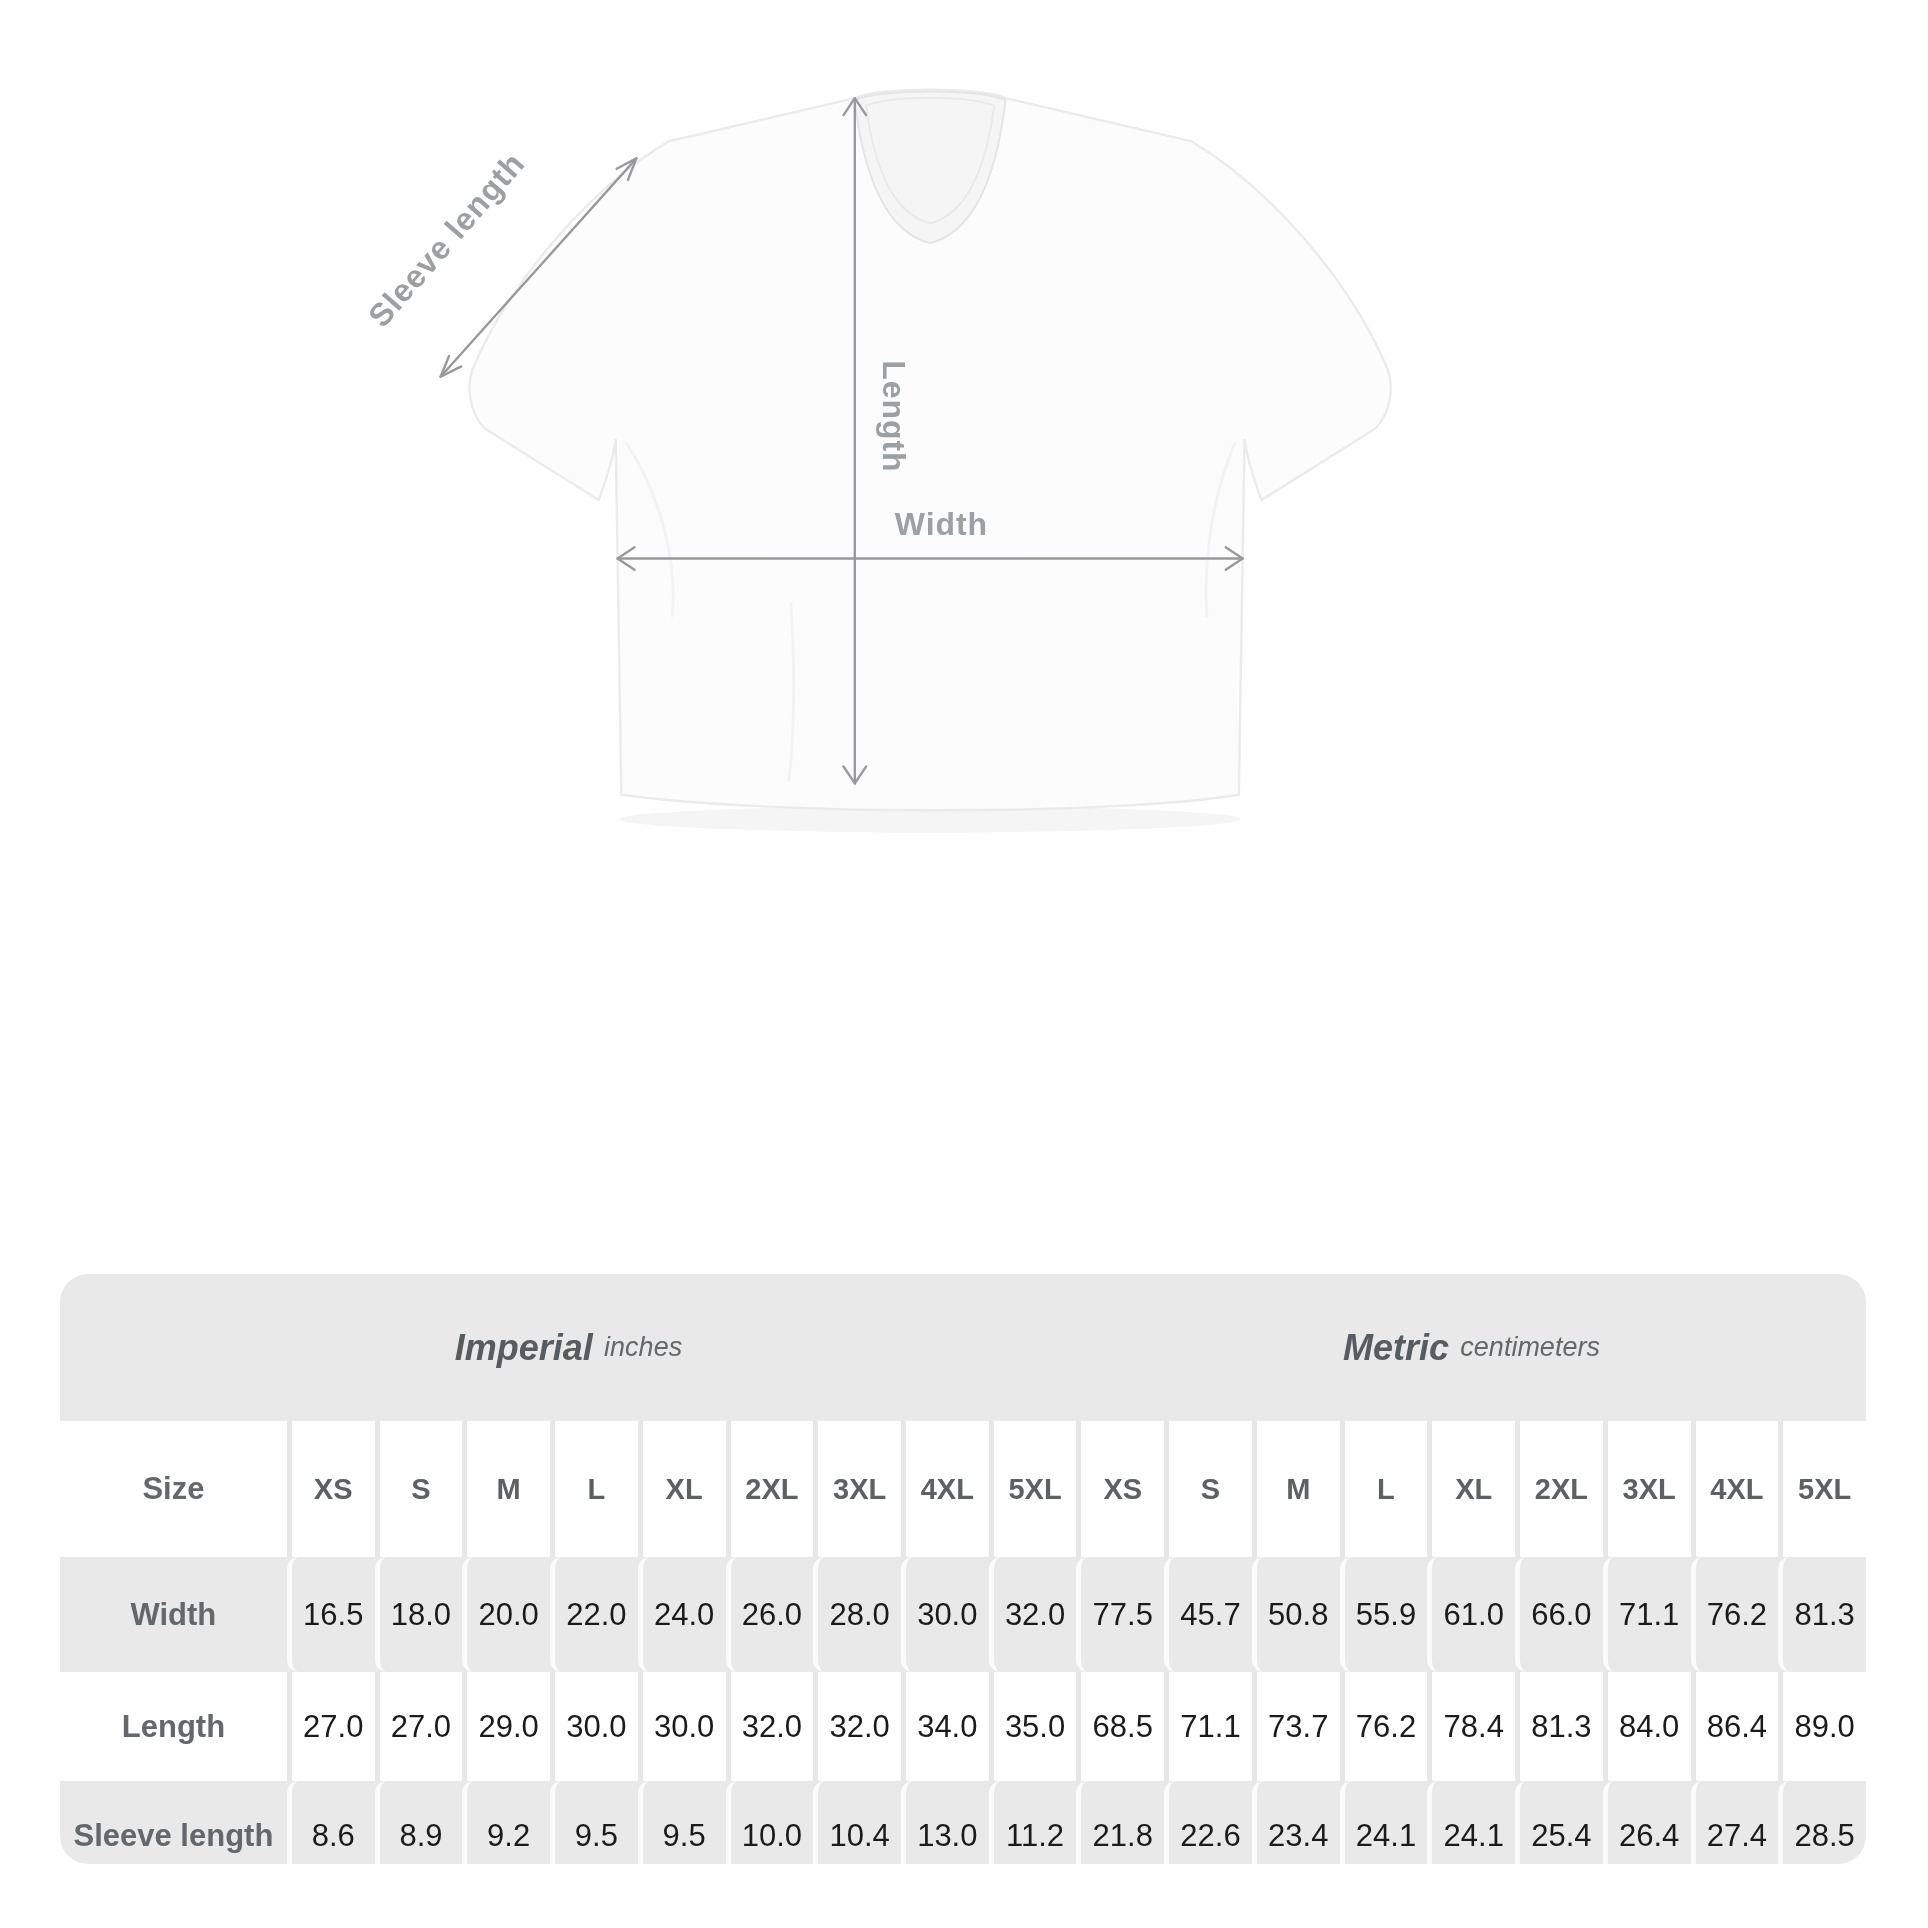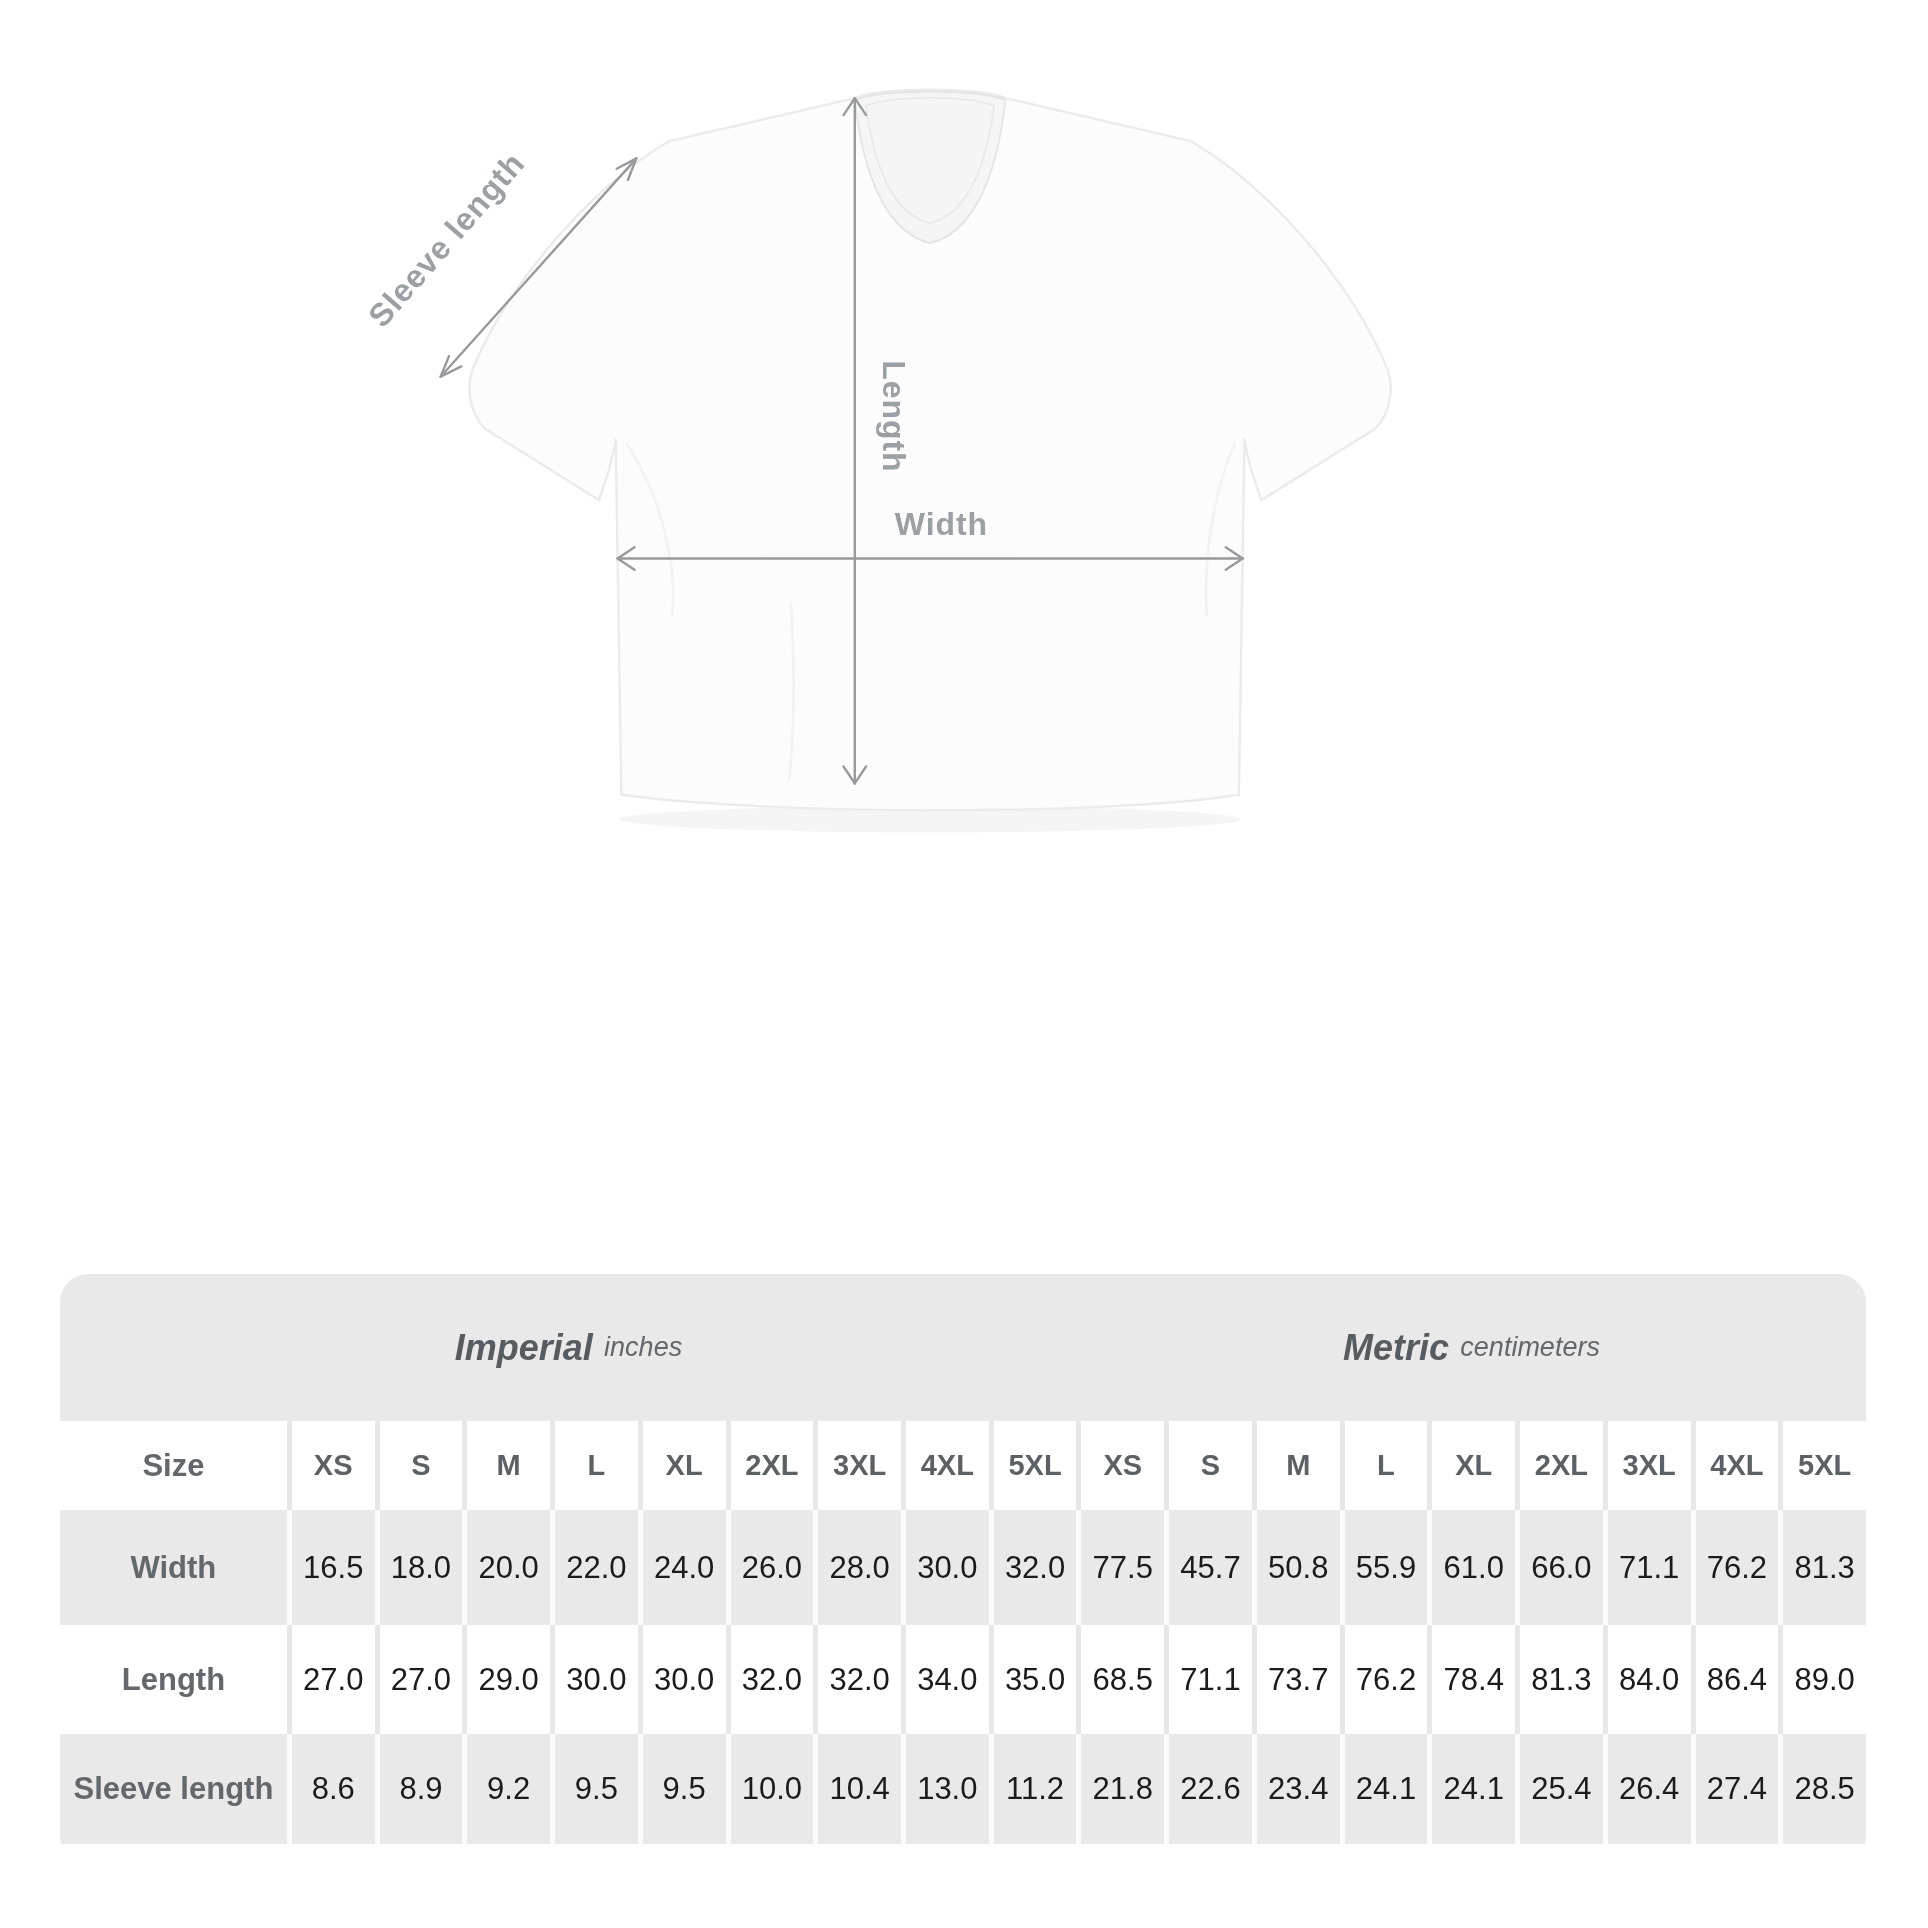--- a/index.html
+++ b/index.html
@@ -23,28 +23,28 @@
 
   
   .sizetable{position:absolute;left:60px;top:1274px;width:1806px;height:590px;
              border-radius:28px;overflow:hidden;}
   .band{display:grid;grid-template-columns:1080fr 838fr;height:147px;background:#e9e9e9;}
   .band-cell{display:flex;align-items:center;justify-content:center;gap:11.3px;}
   .band-title{font-size:36px;font-weight:bold;font-style:italic;color:#565c60;}
   .band-unit{font-size:27px;font-style:italic;color:#63686c;}
 
   .trow{display:grid;grid-template-columns:241fr repeat(18,93.2fr);}
-  .trow.h {height:89px;background:#ffffff;}
+  .trow.h {height:136px;background:#ffffff;}
   .trow.g {height:115px;background:#e9e9e9;}
   .trow.w {height:109px;background:#ffffff;}
   .trow.g2{height:110px;background:#e9e9e9;}
 
   .cell{display:flex;align-items:center;justify-content:center;overflow:hidden;}
   .trow.h .cell + .cell, .trow.w .cell + .cell {border-left:5.6px solid #e7e7e7;}
-  .trow.g .cell + .cell, .trow.g2 .cell + .cell {border-left:5.6px solid #fbfbfb;}
+  .trow.g .cell + .cell, .trow.g2 .cell + .cell {border-left:5.6px solid #fbfbfb;border-radius:12px;}
 
   .lab{font-size:31px;font-weight:bold;color:#63686c;}
   .szh{font-size:29px;font-weight:bold;color:#5b6164;}
   .val{font-size:31px;color:#1b1b1b;}
 </style>
 </head>
 <body>
 
 <div class="page">
 

